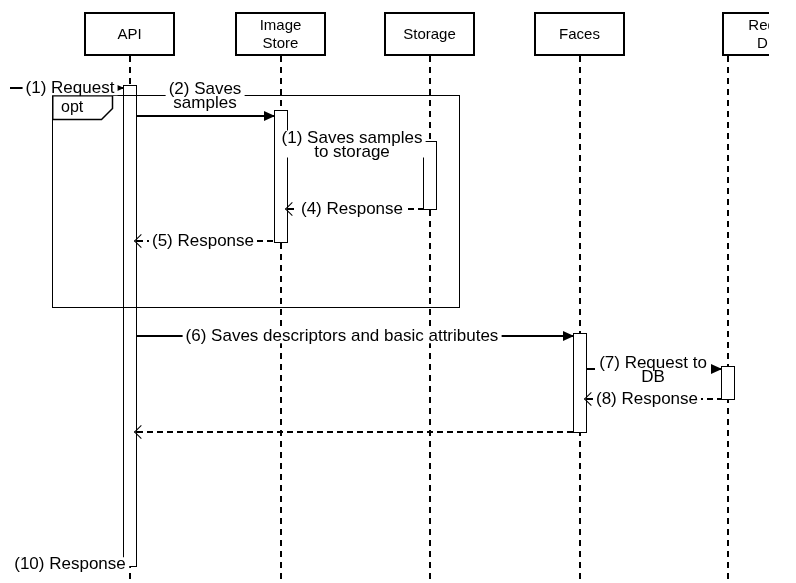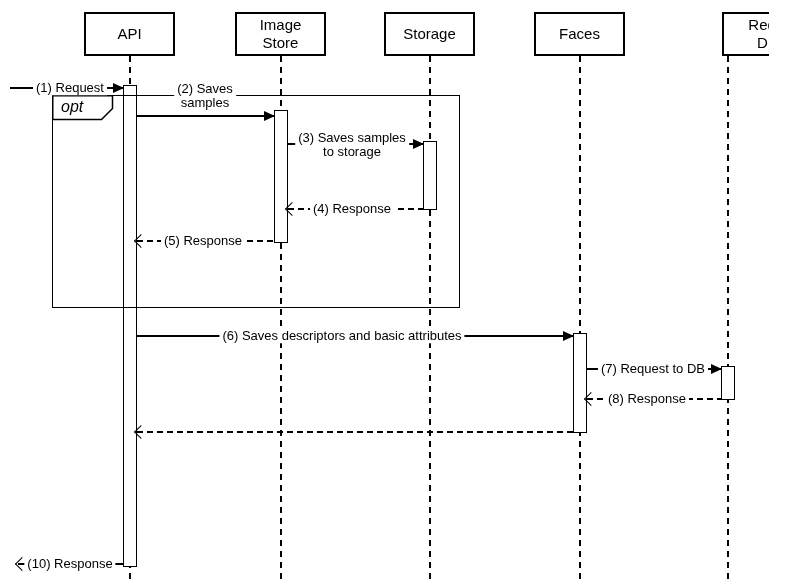--- a/index.html
+++ b/index.html
@@ -18,21 +18,21 @@
     position:absolute;top:56px;bottom:0;width:2px;z-index:1;
     background:repeating-linear-gradient(to bottom,#000 0 6px,transparent 6px 11px);
   }
   
   .activation{
     position:absolute;width:14px;box-sizing:border-box;border:1.5px solid #000;background:#fff;z-index:3;
   }
   
   .fragment{
     position:absolute;left:52px;top:95px;width:408px;height:213px;box-sizing:border-box;
-    border:1.5px solid #000;z-index:4;pointer-events:none;font-style:italic;
+    border:1.5px solid #000;z-index:4;pointer-events:none;
   }
   .fragment-tab{position:absolute;left:-1.5px;top:-1.5px;width:62px;height:26px;}
   .fragment-label{
     position:absolute;left:8px;top:0px;font-size:16px;line-height:22px;z-index:5;
   }
   
   .msg{position:absolute;height:1.5px;background:#000;z-index:6;}
   .msg.dashed{
     background:repeating-linear-gradient(to right,#000 0 6px,transparent 6px 10px);
   }
@@ -42,21 +42,21 @@
     width:0;height:0;border-top:5px solid transparent;border-bottom:5px solid transparent;
     border-left:11px solid #000;
   }
   .head.open-left{
     left:0;top:50%;width:10px;height:10px;box-sizing:border-box;
     border-top:1.5px solid #000;border-left:1.5px solid #000;
     transform:translate(-1px,-50%) rotate(-45deg);background:transparent;
   }
   .msg-label{
     position:absolute;transform:translate(-50%,-50%);background:#fff;
-    font-size:13px;line-height:13.5px;white-space:pre-line;text-align:center;
+    font-size:17px;line-height:13.5px;white-space:pre-line;text-align:center;
     padding:0 3px;z-index:7;
   }
   .msg-label.two-up{transform:translate(-50%,-70%);}
 </style>
 </head>
 <body>
 
 <div class="diagram">
 
   <div class="lifeline" style="left:128.5px"></div>
@@ -93,21 +93,21 @@
 
   <div class="msg solid" style="left:137px;top:115px;width:137px">
     <span class="head filled-right"></span>
   </div>
   <div class="msg-label two-up" style="left:205px;top:101px">(2) Saves
 samples</div>
 
   <div class="msg solid" style="left:288px;top:143px;width:135px">
     <span class="head filled-right"></span>
   </div>
-  <div class="msg-label" style="left:352px;top:144px">(3) Saves samples
+  <div class="msg-label" style="left:352px;top:144px">(1) Saves samples
 to storage</div>
 
   <div class="msg dashed" style="left:288px;top:208px;width:135px">
     <span class="head open-left"></span>
   </div>
   <div class="msg-label" style="left:352px;top:209px">(4) Response</div>
 
   <div class="msg dashed" style="left:137px;top:240px;width:137px">
     <span class="head open-left"></span>
   </div>

